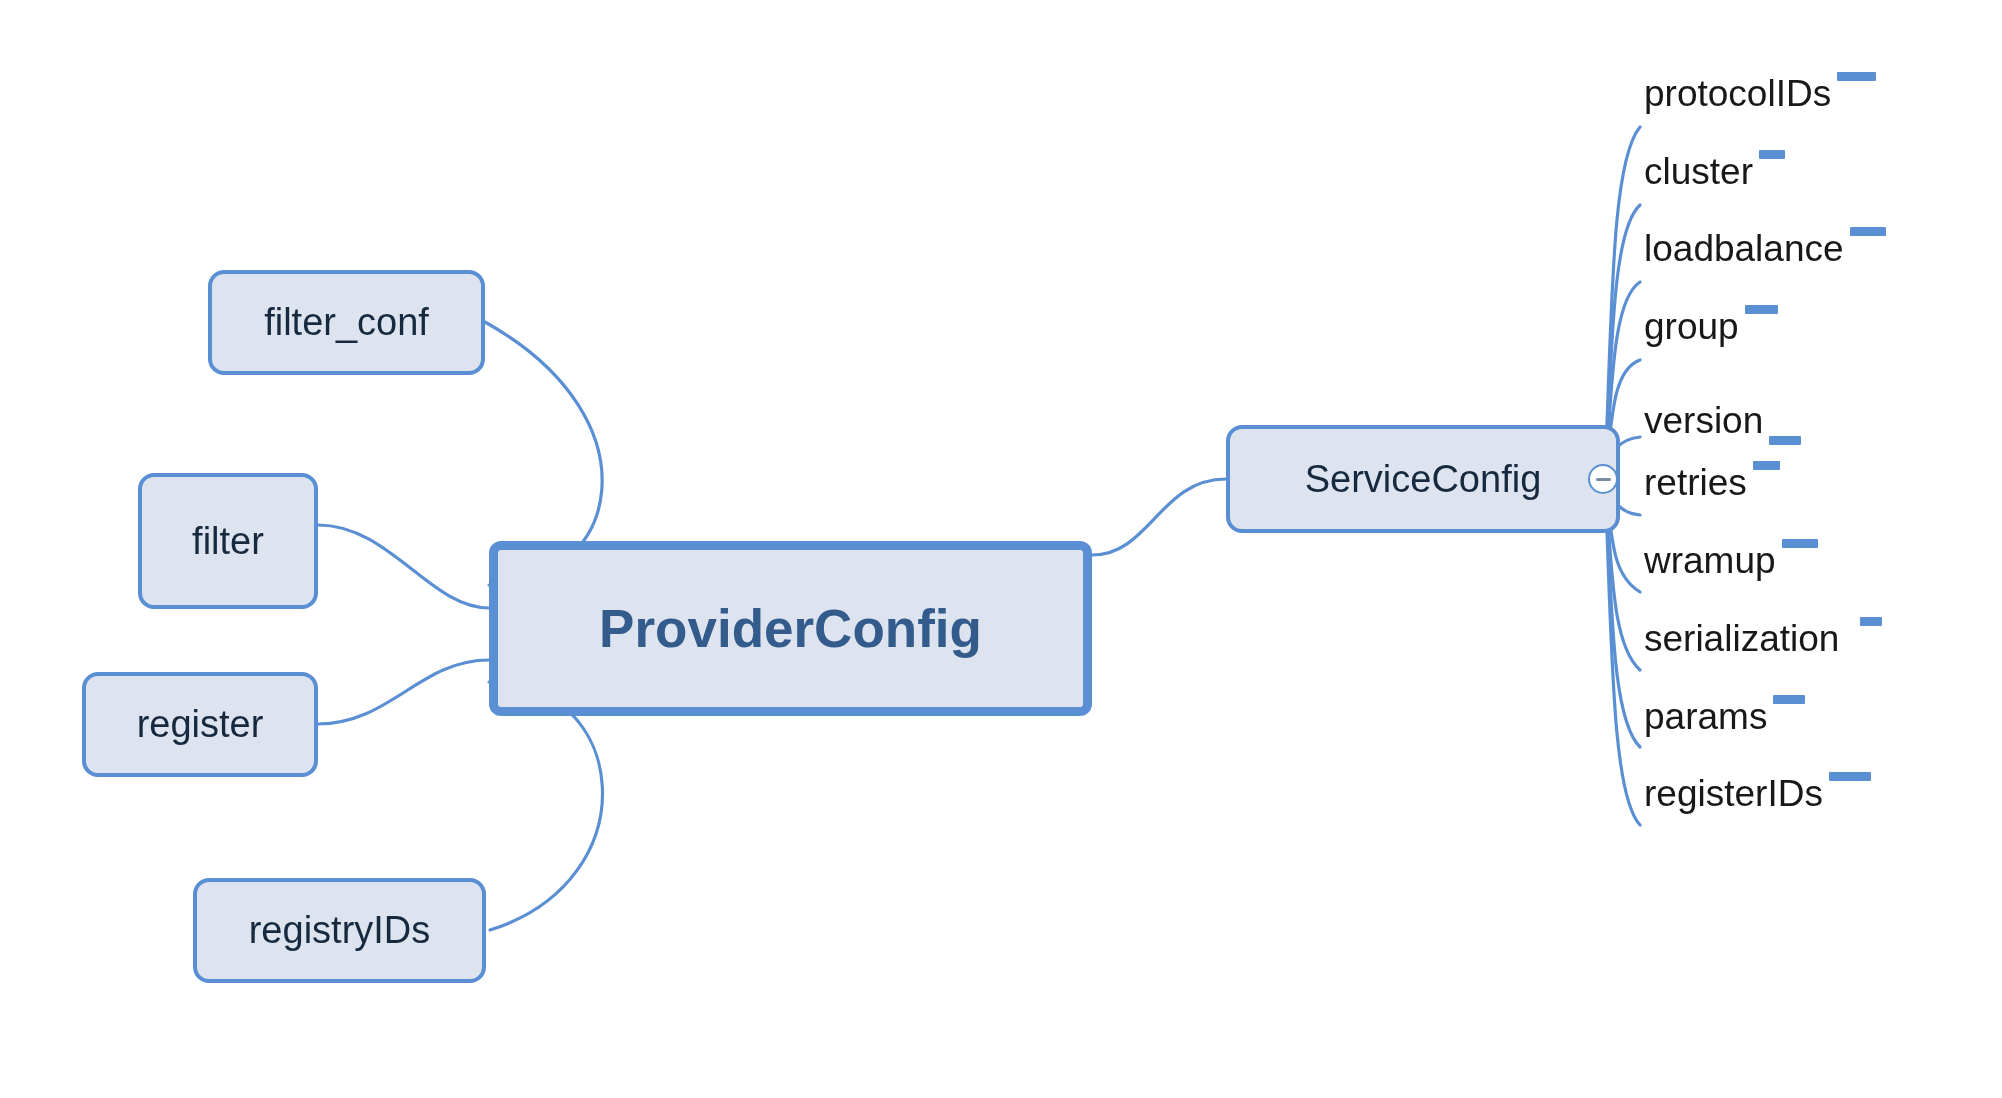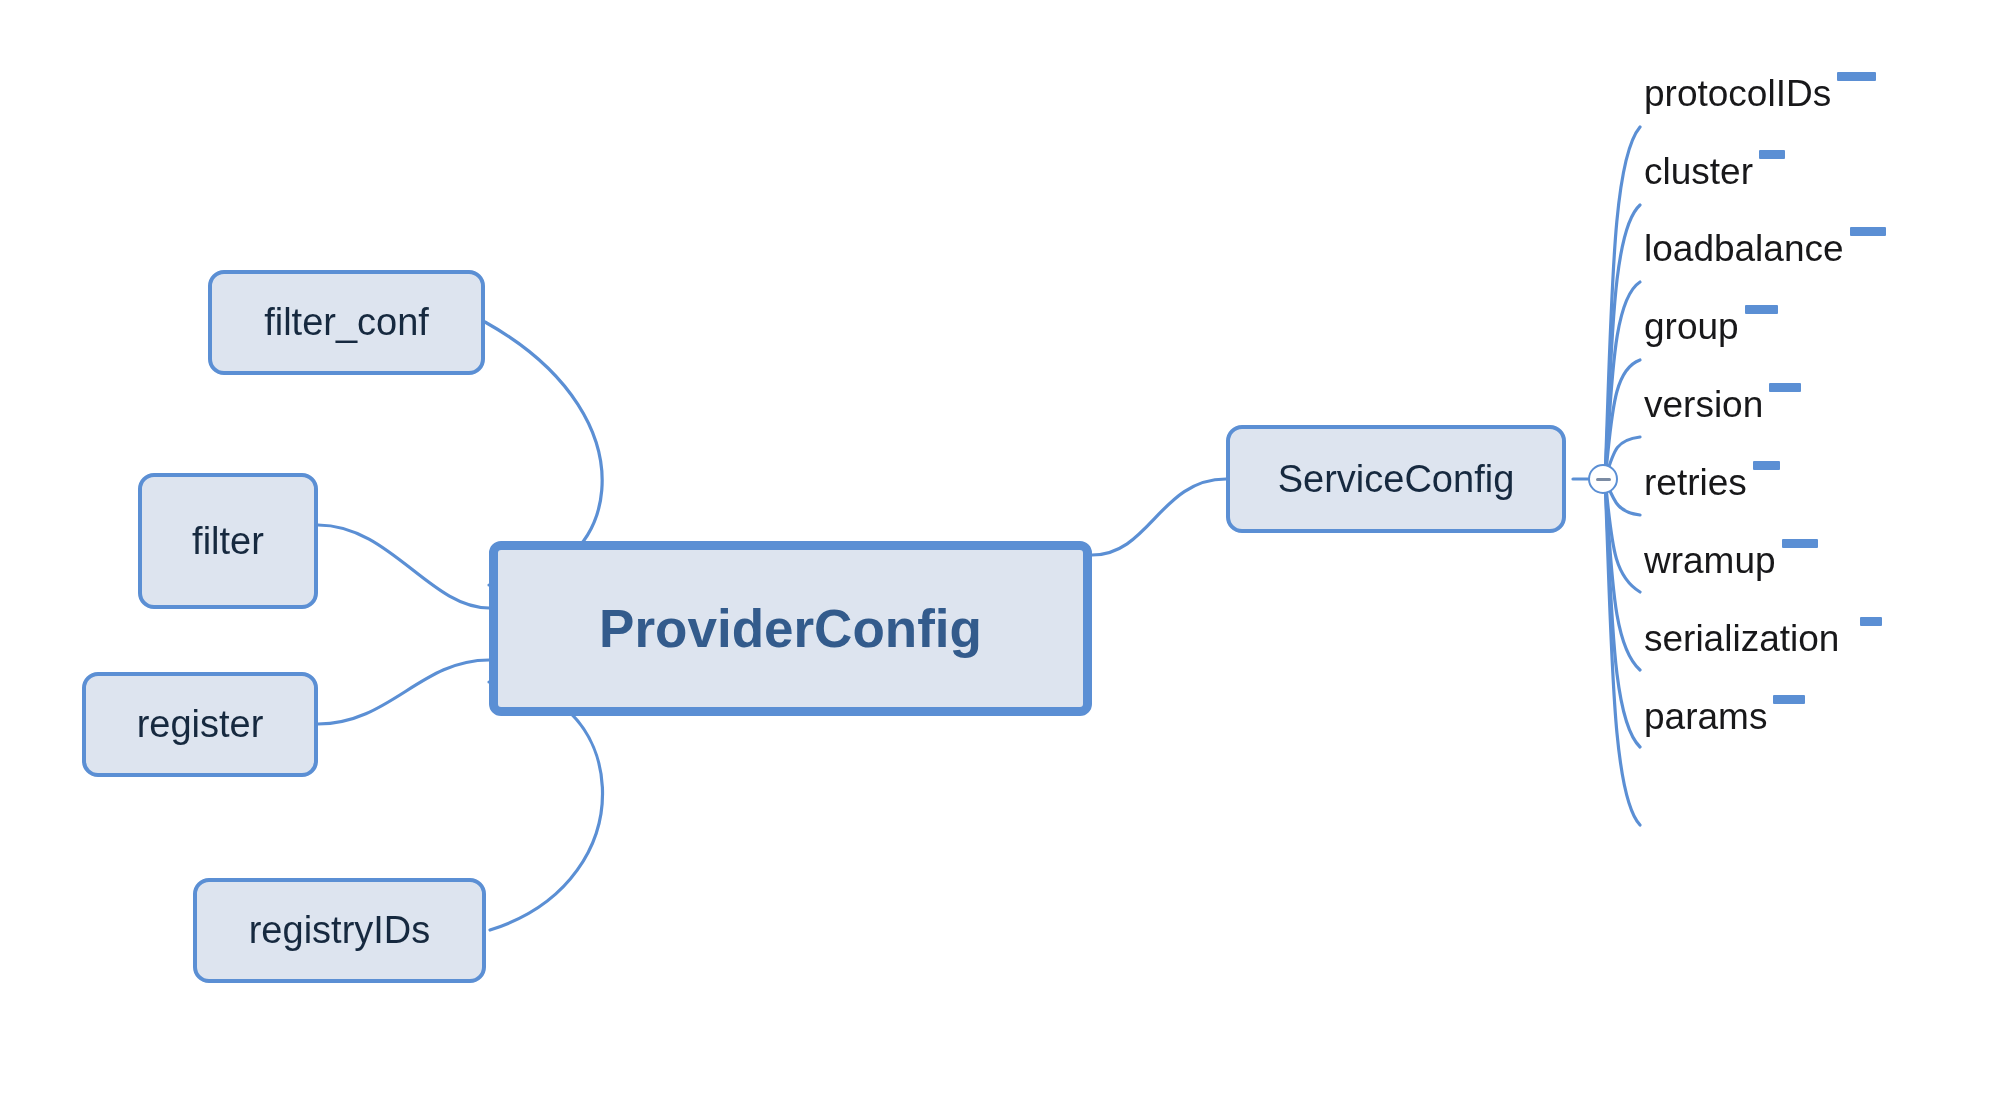--- a/index.html
+++ b/index.html
@@ -144,21 +144,21 @@
   </div>
 
   <div class="node branch" style="left:82px; top:672px; width:236px; height:105px;">
     <span>register</span>
   </div>
 
   <div class="node branch" style="left:193px; top:878px; width:293px; height:105px;">
     <span>registryIDs</span>
   </div>
 
-  <div class="node branch" style="left:1226px; top:425px; width:340px; height:108px;">
+  <div class="node branch" style="left:1226px; top:425px; width:394px; height:108px;">
     <span>ServiceConfig</span>
   </div>
 
   <div class="toggle" style="left:1588px; top:464px;">
     <span class="bar"></span>
   </div>
 
   <div class="leaf" style="left:1638px; top:72px; width:238px;">
     <span class="leaf-label">protocolIDs</span>
     <span class="leaf-underline"></span>
@@ -172,21 +172,21 @@
   <div class="leaf" style="left:1638px; top:227px; width:248px;">
     <span class="leaf-label">loadbalance</span>
     <span class="leaf-underline"></span>
   </div>
 
   <div class="leaf" style="left:1638px; top:305px; width:140px;">
     <span class="leaf-label">group</span>
     <span class="leaf-underline"></span>
   </div>
 
-  <div class="leaf" style="left:1638px; top:383px; width:163px;">
+  <div class="leaf" style="left:1638px; top:383px; width:163px;align-items:flex-end;">
     <span class="leaf-label">version</span>
     <span class="leaf-underline"></span>
   </div>
 
   <div class="leaf" style="left:1638px; top:461px; width:142px;">
     <span class="leaf-label">retries</span>
     <span class="leaf-underline"></span>
   </div>
 
   <div class="leaf" style="left:1638px; top:539px; width:180px;">
@@ -197,14 +197,18 @@
   <div class="leaf" style="left:1638px; top:617px; width:244px;gap:15px;">
     <span class="leaf-label">serialization</span>
     <span class="leaf-underline"></span>
   </div>
 
   <div class="leaf" style="left:1638px; top:695px; width:167px;text-align:right;">
     <span class="leaf-label">params</span>
     <span class="leaf-underline"></span>
   </div>
 
+  <div class="leaf" style="left:1638px; top:772px; width:233px;">
+    <span class="leaf-label">registerIDs</span>
+    <span class="leaf-underline"></span>
+  </div>
 
 </div>
 
 </body></html>

